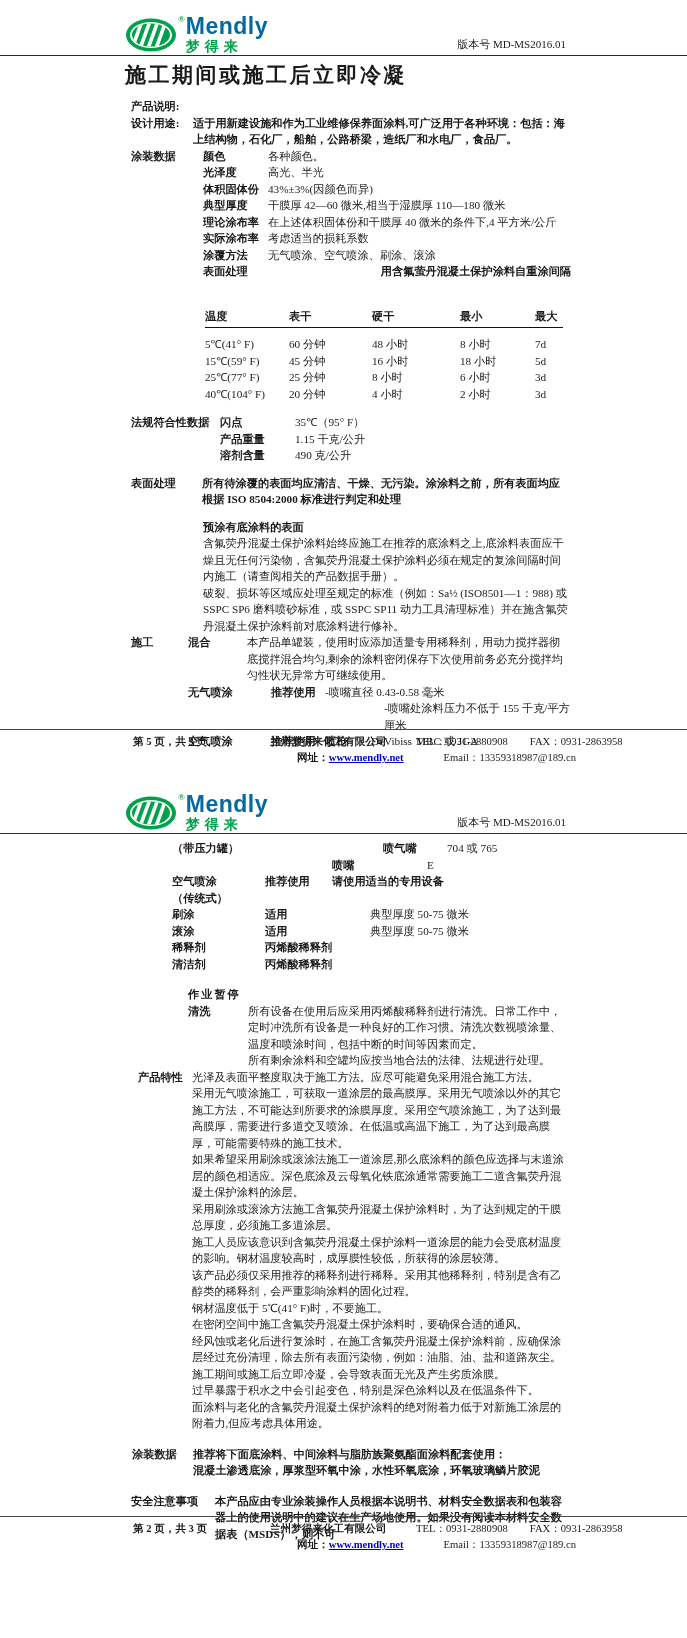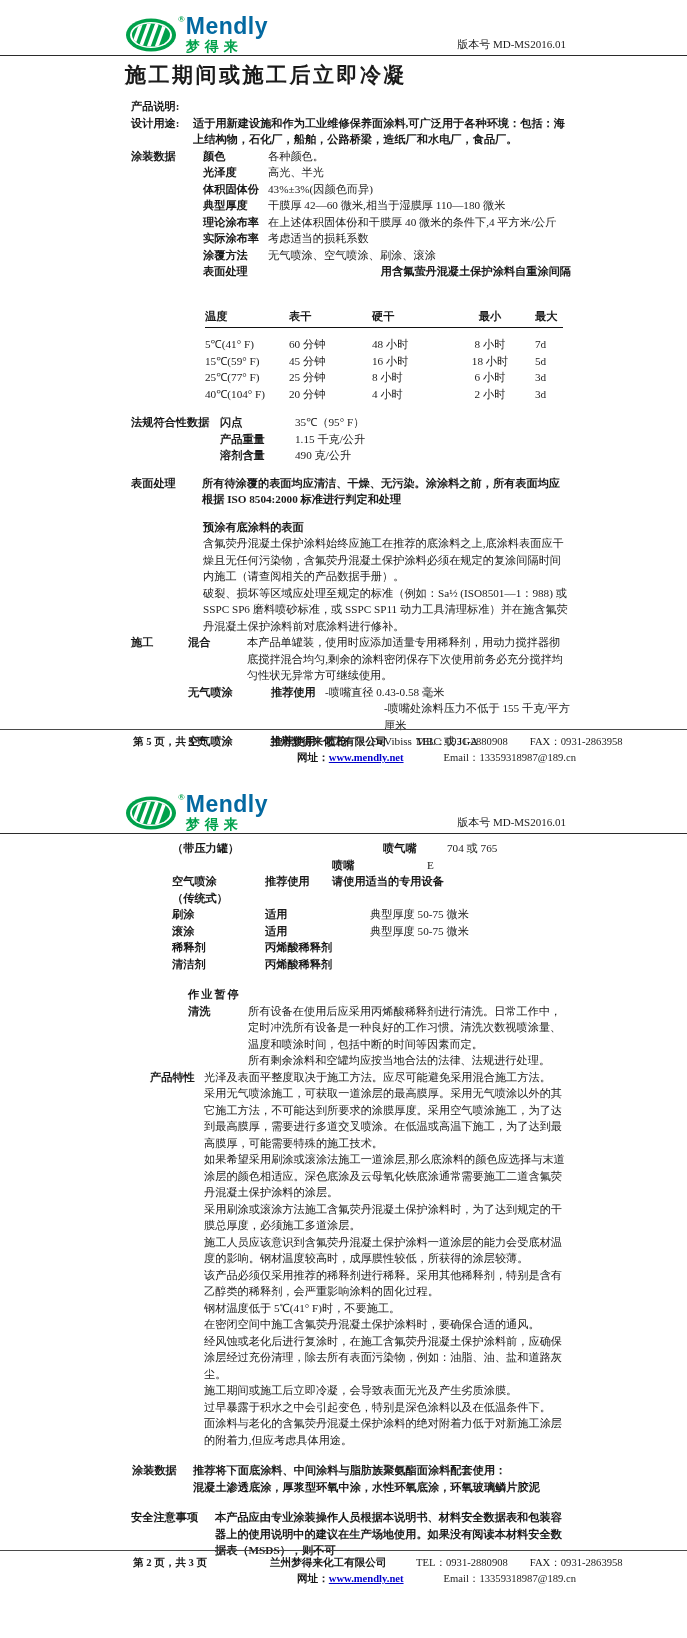--- a/index.html
+++ b/index.html
@@ -30,30 +30,30 @@
   .s1{width:57px}
   .s2{width:59px}
   .w83{width:83px}
   .w54{width:54px}
   .w46{width:46px}
   .w45{width:45px}
   .sp196{width:196px}.mt11{margin-top:11px}.mt12{margin-top:12px}.mt14{margin-top:14px}
   .tgrid{display:grid;grid-template-columns:84px 83px 88px 62px 41px;width:358px;margin-left:74px;margin-top:28px;line-height:16.5px}
   .tgrid .th{font-weight:bold}
   .trule{grid-column:1/-1;border-bottom:1.4px solid #111;height:3px;margin-bottom:8px}
-  .ta4{text-align:center;padding-right:2px}
+  .ta4{text-align:left;padding-right:2px}
   .c5{padding-left:13px}
   .precoat{margin-left:72px}
   .precoat p,.flex1 p{margin:0}
-  .ml41{margin-left:41px}.ml201{margin-left:201px}.ml57{margin-left:57px}.ml7{margin-left:19px}.ml1{margin-left:1px}
+  .ml41{margin-left:41px}.ml201{margin-left:201px}.ml57{margin-left:57px}.ml7{margin-left:7px}.ml1{margin-left:1px}
   .w211{width:211px}.w64{width:64px}.w93{width:93px}.w67{width:67px}.w105{width:105px}.w60{width:60px}.w54f{width:54px}.w61{width:61px}.w84{width:84px}
   .ls2{letter-spacing:2px}
   .footer{position:absolute;left:0;right:0;font-size:10.6px;line-height:16px}
   #page1 .footer{top:729px}
-  #page2 .footer{top:772px}
+  #page2 .footer{top:738px}
   .frule{border-top:1.6px solid #4a4a4a;margin-bottom:4px}
   .fline{display:flex;white-space:nowrap}
   .fpage{margin-left:133px;width:137px;font-weight:bold}
   .fcompany{width:136px;font-weight:bold}
   .ftel{margin-left:10px}
   .ffax{margin-left:22px}
   .fweb{margin-left:297px;font-weight:bold}
   .femail{margin-left:40px}
   .link{color:#0000CC;text-decoration:underline;font-weight:bold;cursor:pointer}
 </style>

